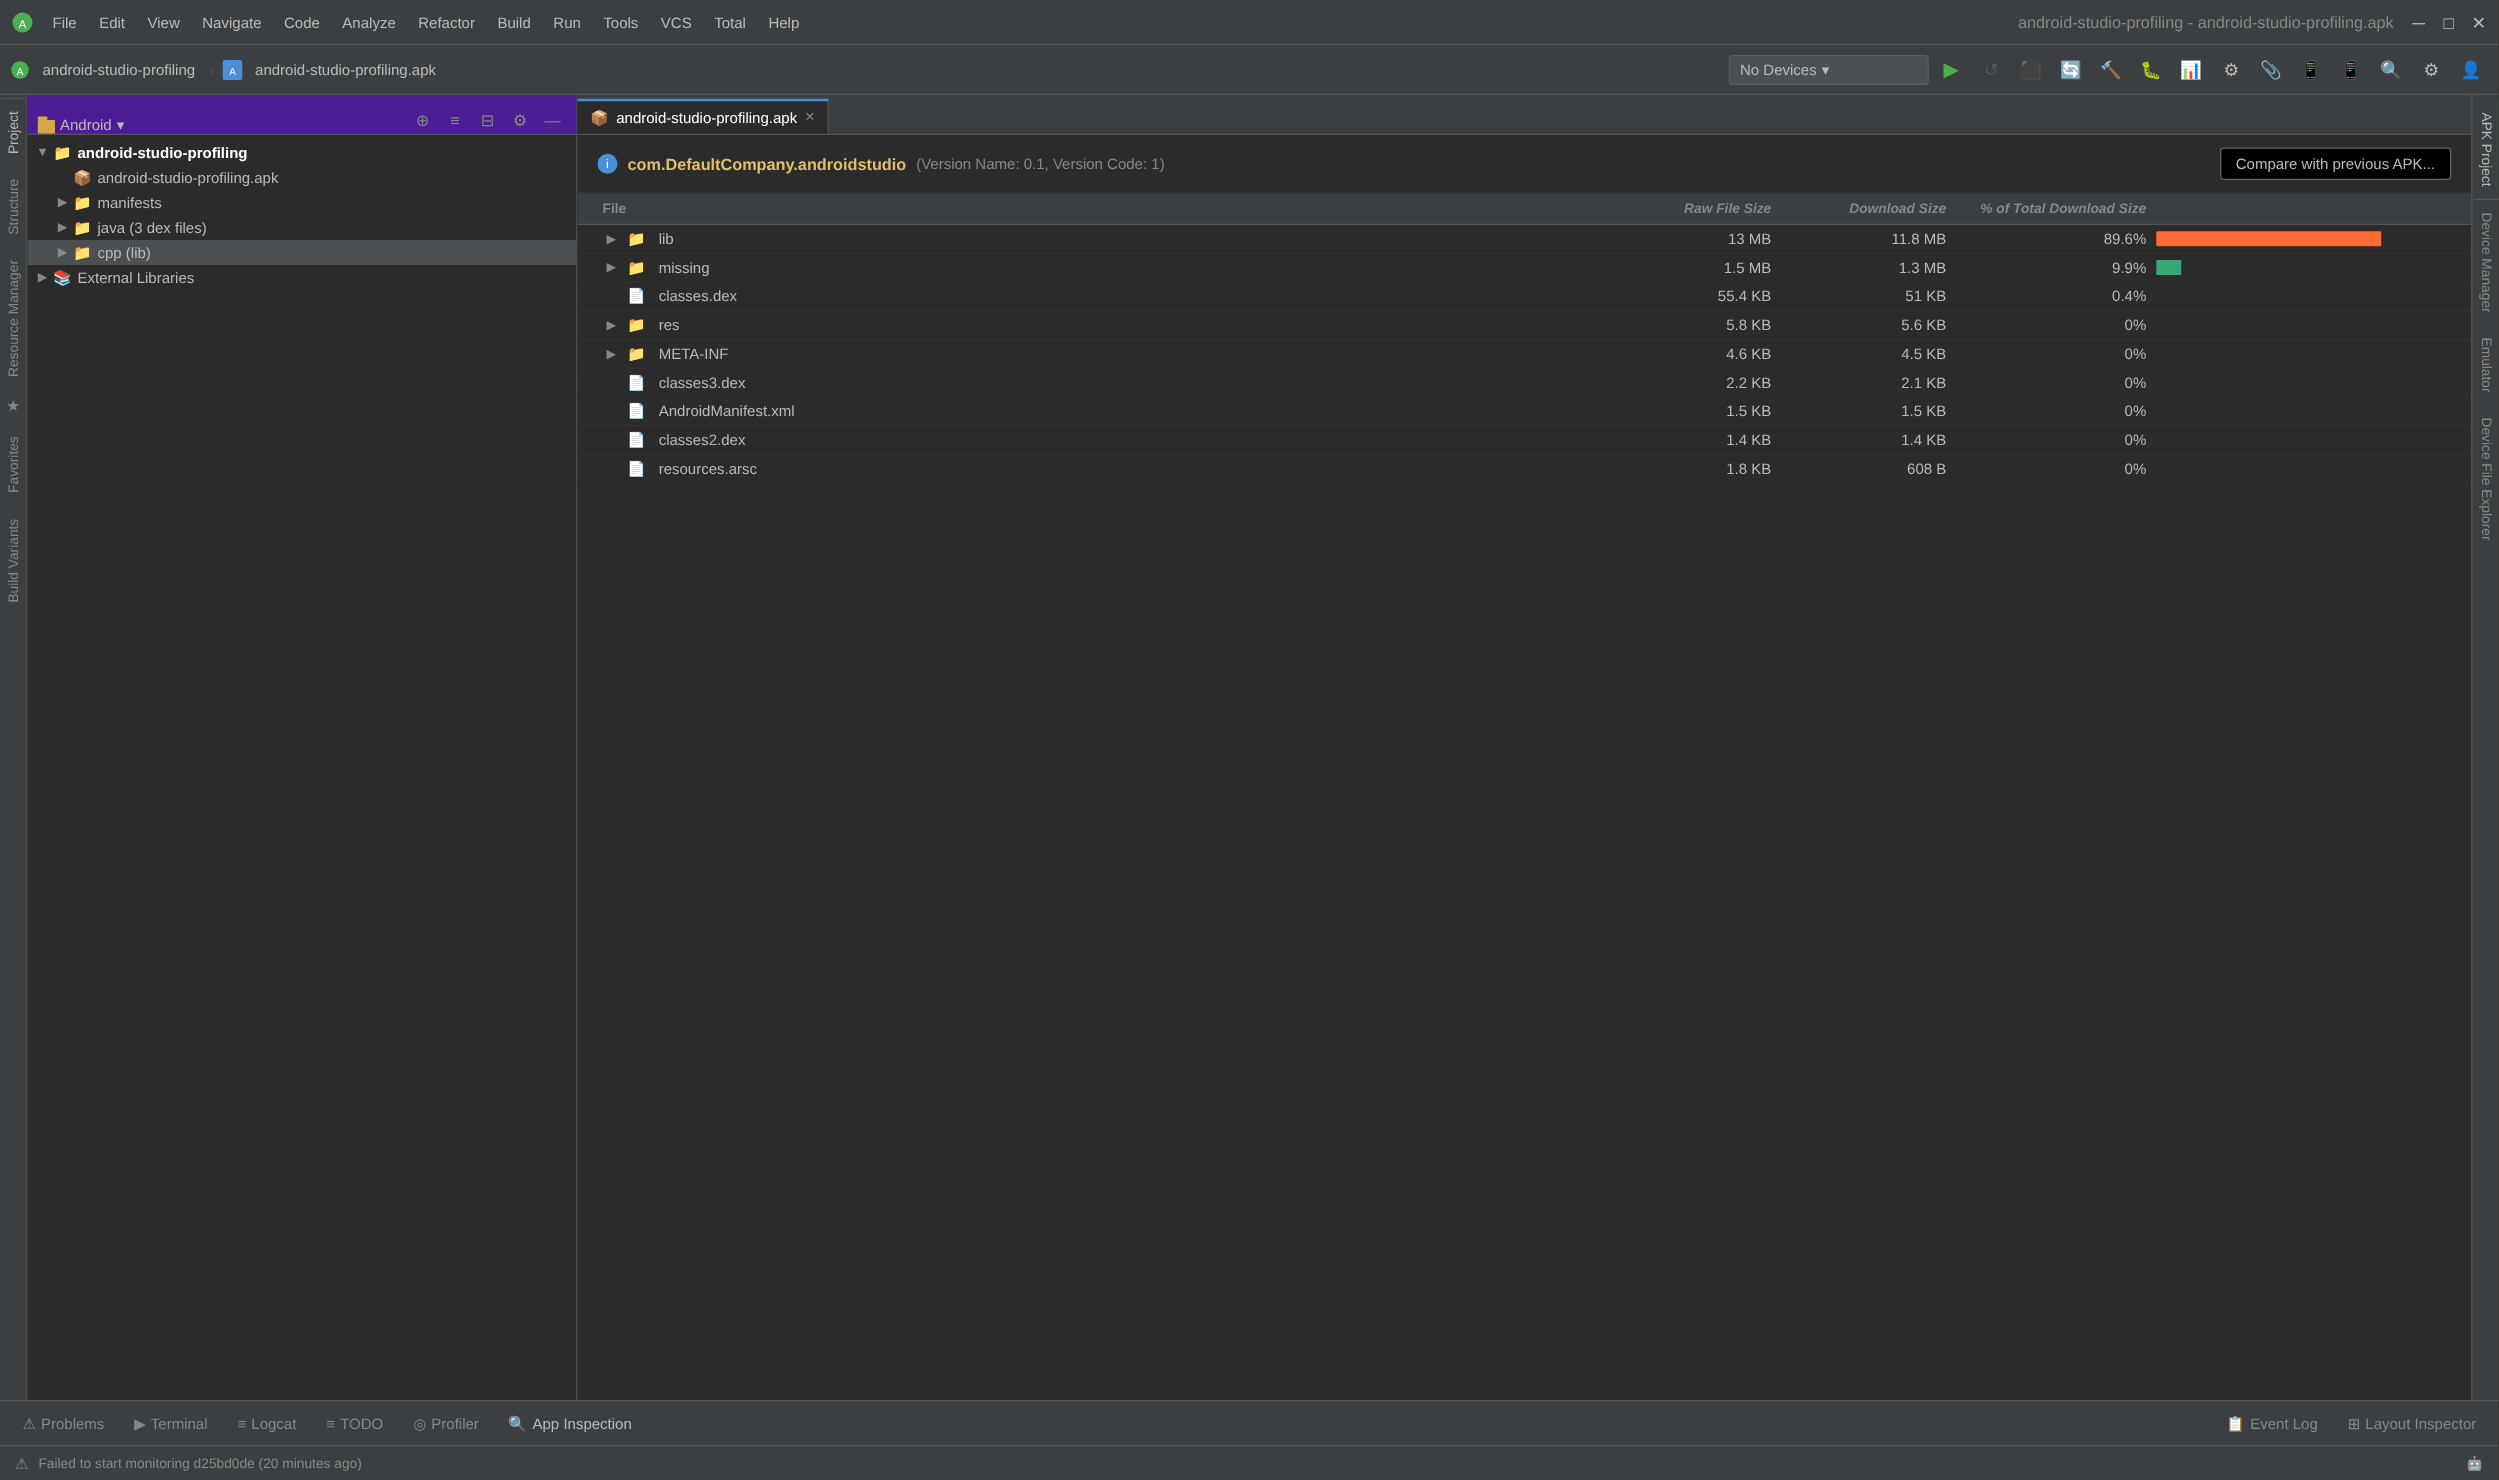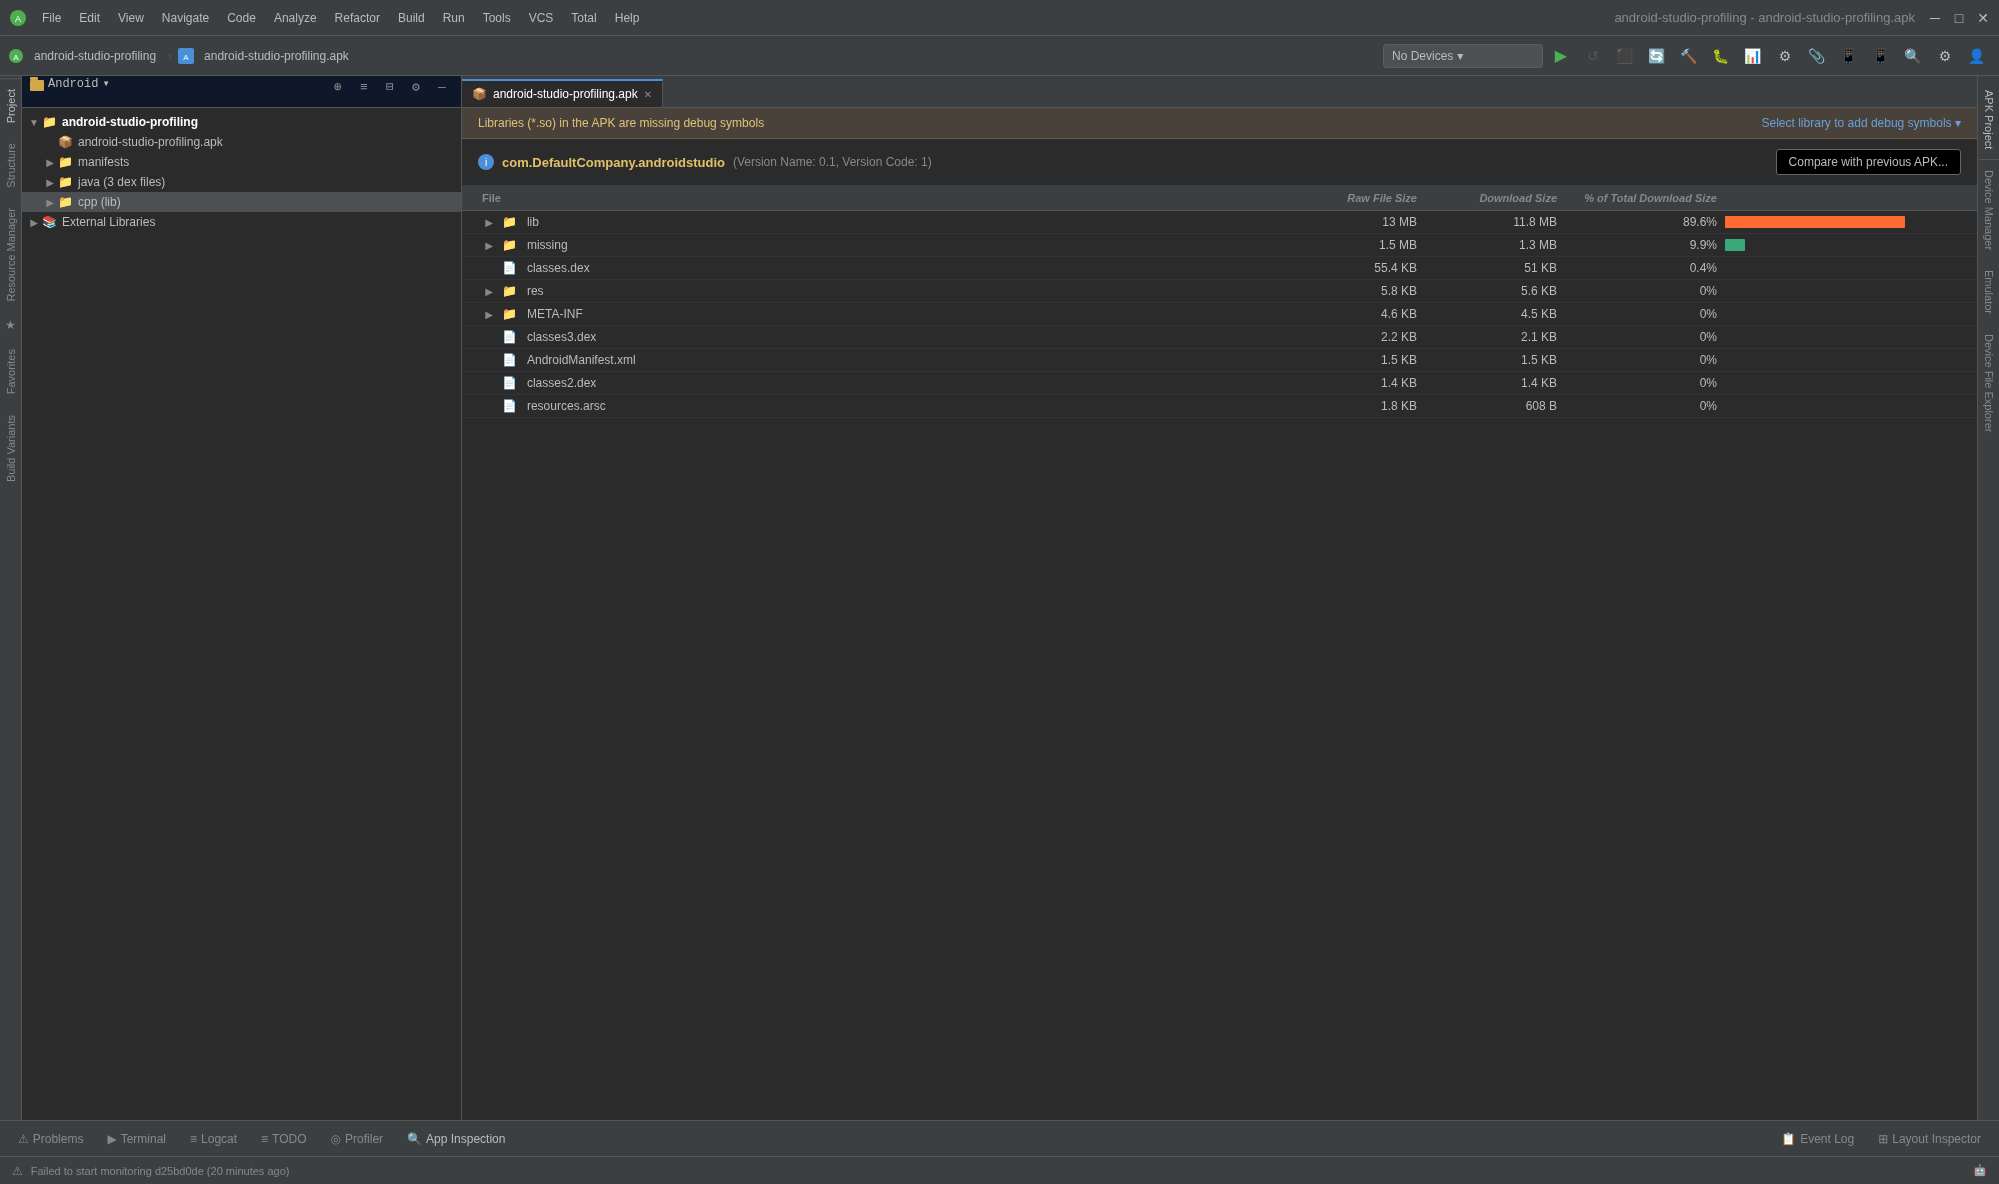--- a/index.html
+++ b/index.html
@@ -106,27 +106,26 @@
     
     #project-panel {
       width: 440px;
       background: #2b2b2b;
       border-right: 1px solid #555;
       display: flex;
       flex-direction: column;
     }
     #project-header {
       height: 32px;
-      background: #0f172a;
-      display: flex;
-      align-items: flex-start;
+      background: #4c1d95;
+      display: flex;
+      align-items: flex-end;
       padding: 0 8px;
       gap: 6px;
       border-bottom: 1px solid #555;
-      font-family: Liberation Mono, monospace;
     }
     .project-selector {
       display: flex;
       align-items: center;
       gap: 4px;
       font-size: 12px;
       color: #bbbbbb;
       cursor: pointer;
     }
     .project-header-actions {
@@ -509,27 +508,20 @@
     <div id="tabs-bar">
       <div class="tab active">
         <span class="tab-icon">📦</span>
         <span>android-studio-profiling.apk</span>
         <span class="tab-close">✕</span>
       </div>
     </div>
 
     <div id="apk-content">
 
-      <div class="warning-bar">
-        <span>Libraries (*.so) in the APK are missing debug symbols</span>
-        <a>
-          <span>Select library to add debug symbols</span>
-          <span> ▾</span>
-        </a>
-      </div>
 
       <div class="apk-info-bar">
         <span class="info-icon">i</span>
         <span class="apk-package">com.DefaultCompany.androidstudio</span>
         <span class="apk-version">(Version Name: 0.1, Version Code: 1)</span>
         <button class="compare-btn">Compare with previous APK...</button>
       </div>
 
 
       <div id="file-table">

